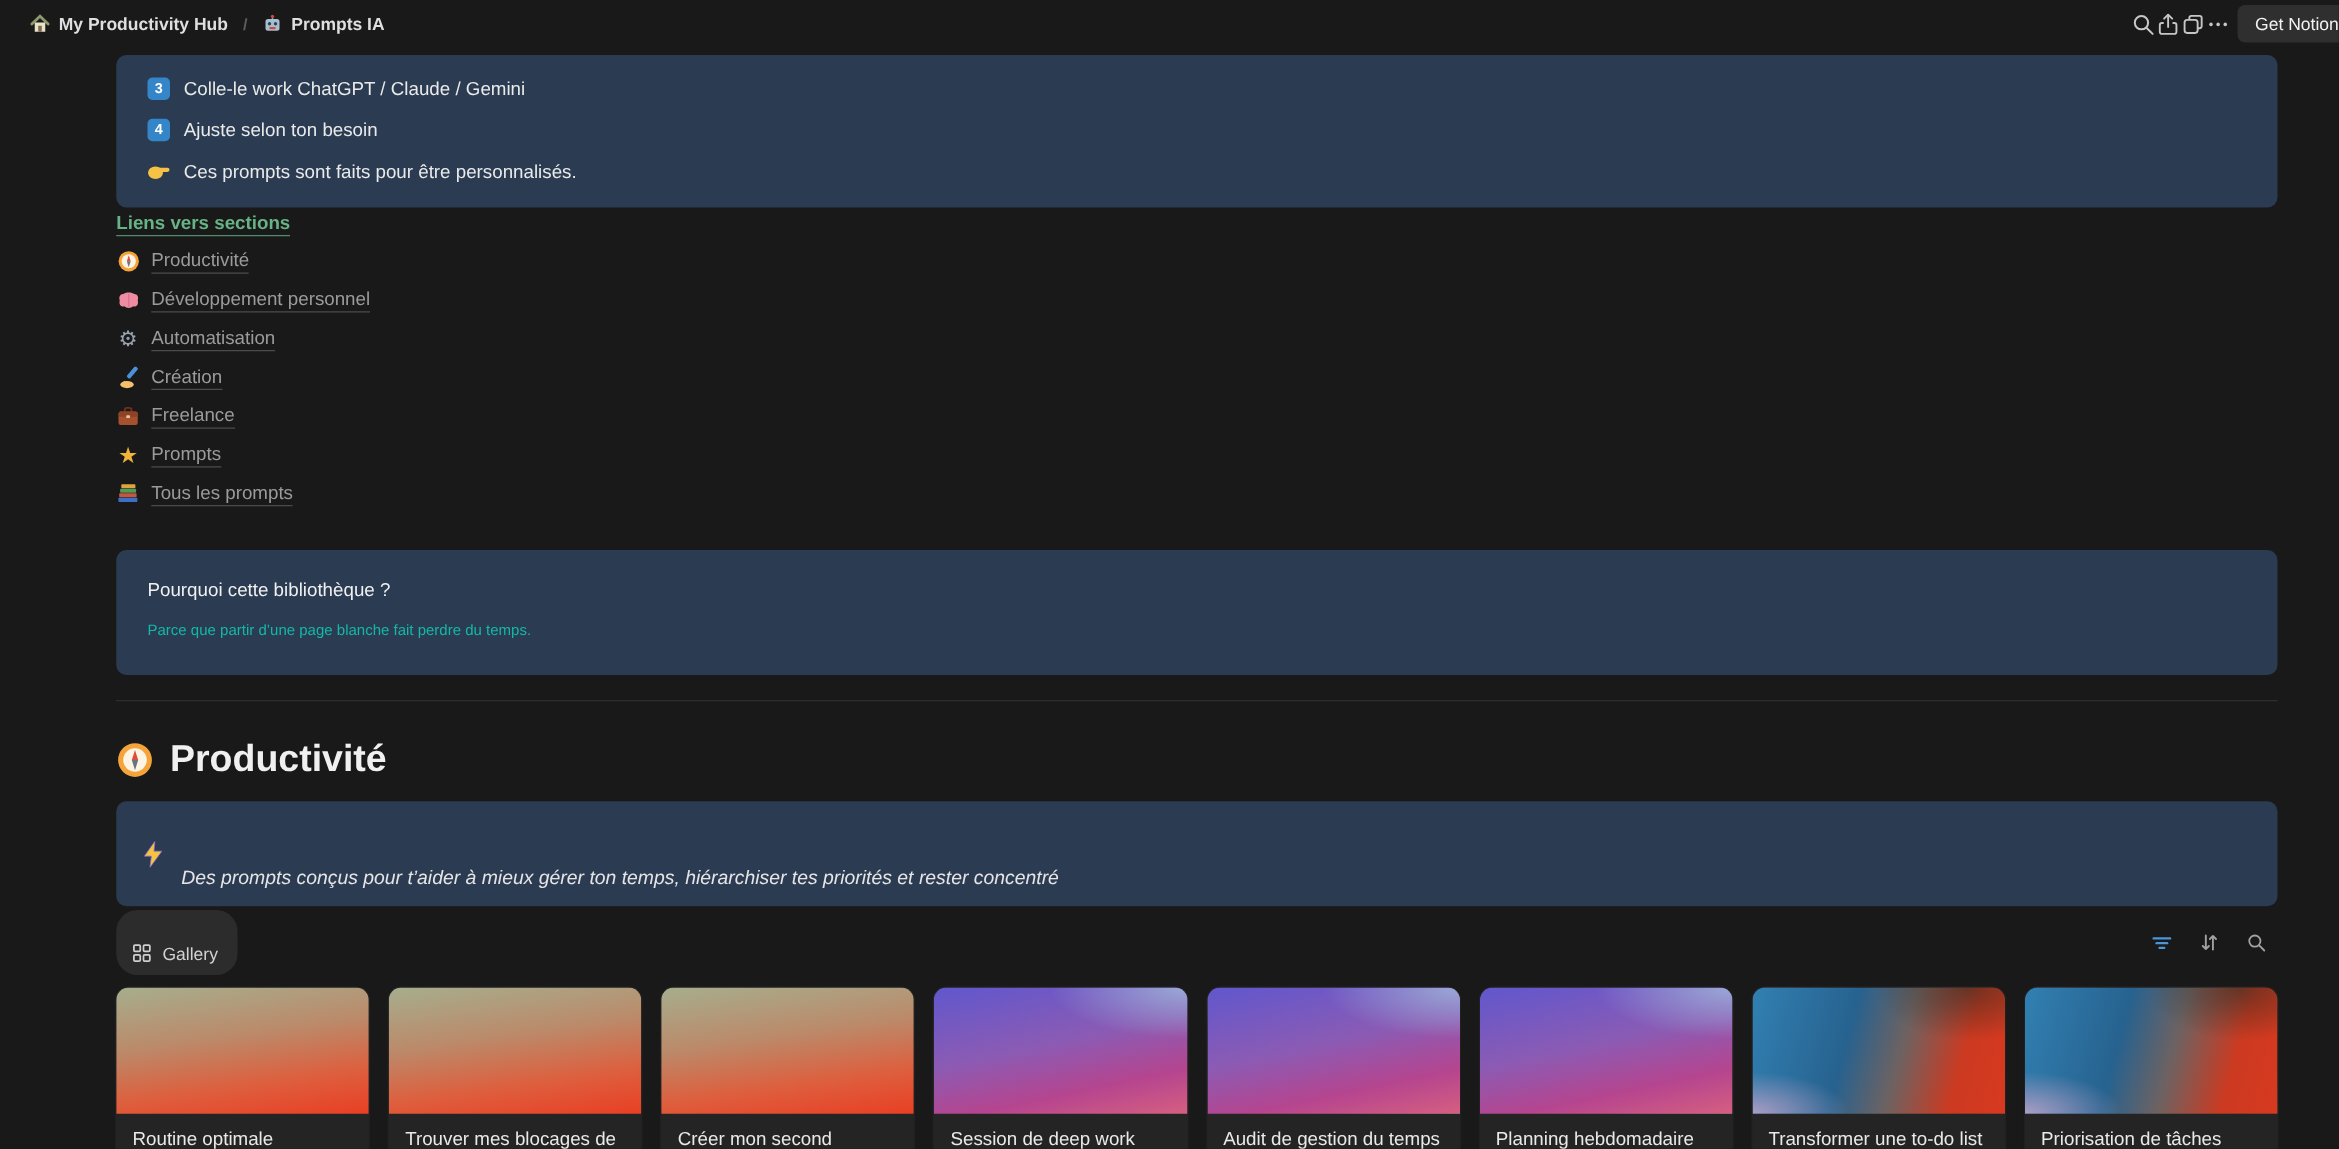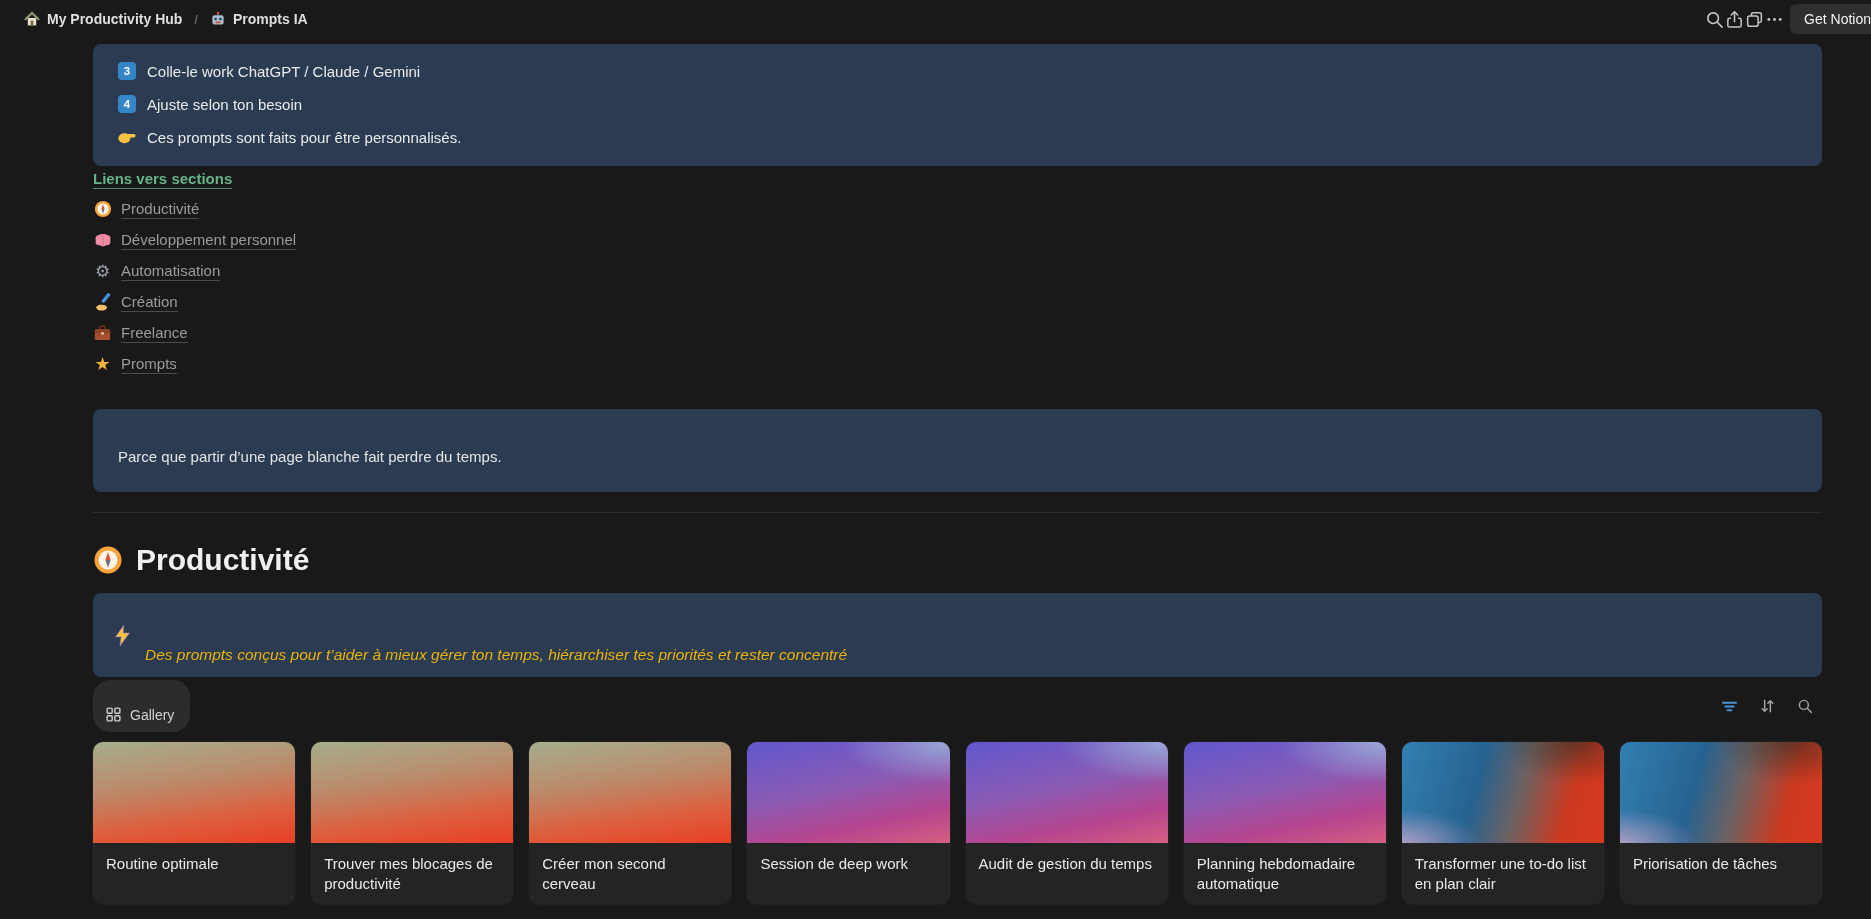--- a/index.html
+++ b/index.html
@@ -53,33 +53,33 @@
   .link-label {
     color: #9b9b9b; font-size: 15px; cursor: pointer;
     border-bottom: 1px solid rgba(255,255,255,0.22); padding-bottom: 1px;
   }
   .uni-ico { font-size: 17px; line-height: 1; }
   .gear-glyph { color: #98a1ad; }
   .star-glyph { color: #f0b43c; font-size: 18px; }
   
   .callout.why { margin-top: 30px; padding: 24px 25px; }
   .why-title { font-size: 15px; color: #f0f0f0; }
-  .why-line { font-size: 15px; color: #e5e5e5; line-height: 23px; }
+  .why-line { font-size: 12px; color: #14b8a6; line-height: 23px; }
   .why-body { margin-top: 12px; }
   
   .divider { height: 1px; background: #2e2e2e; margin-top: 20px; }
   .section-heading {
     margin-top: 30px; display: flex; align-items: center; gap: 13px;
     font-size: 30px; font-weight: 700; color: #f0f0f0;
   }
   .callout.desc {
     margin-top: 16px; padding: 13px 22px;
     display: flex; align-items: center; gap: 15px;
   }
-  .desc-text { font-size: 15.5px; font-style: italic; color: #eab308; margin-top: 40px; }
+  .desc-text { font-size: 15.5px; font-style: italic; color: #e5e5e5; margin-top: 40px; }
   
   .gal-toolbar { margin-top: 12px; height: 34px; display: flex; align-items: center; justify-content: space-between; }
   .view-pill {
     display: flex; align-items: center; gap: 9px; background: #2c2c2c;
     border-radius: 17px; height: 52px; padding: 17px 16px 0 13px; cursor: pointer;
   }
   .view-pill .lbl { font-size: 14px; color: #d2d2d2; }
   .gal-actions { display: flex; align-items: center; gap: 20px; padding-right: 8px; }
   .ga-icon { width: 18px; height: 18px; display: inline-flex; align-items: center; justify-content: center; cursor: pointer; }
   
@@ -237,22 +237,34 @@
           <rect x="0.8" y="4.4" width="16.4" height="4.6" rx="2" fill="#8f4226"></rect>
           <rect x="7.4" y="7.6" width="3.2" height="2.4" rx="0.6" fill="#e8c89a"></rect>
         </svg>
     </span>
     <span class="link-label">Freelance</span>
   </div>
   <div class="link-row">
     <span class="link-ico uni-ico star-glyph">★</span>
     <span class="link-label">Prompts</span>
   </div>
+  <div class="link-row">
+    <span class="link-ico">
+      <svg width="17" height="16" viewBox="0 0 18 17">
+          <rect x="3.2" y="0.4" width="12" height="3.4" rx="0.6" fill="#e0a23c"></rect>
+          <rect x="2.2" y="4.2" width="13.6" height="3.4" rx="0.6" fill="#4f9b57"></rect>
+          <rect x="1.4" y="8" width="14.8" height="3.4" rx="0.6" fill="#c9563c"></rect>
+          <rect x="0.8" y="11.8" width="16" height="3.8" rx="0.6" fill="#3f6fc4"></rect>
+        </svg>
+    </span>
+    <span class="link-label">Tous les prompts</span>
+  </div>
 
   <div class="callout why">
+    <div class="why-title">Pourquoi cette bibliothèque ?</div>
     <div class="why-body">
       <div class="why-line">Parce que partir d’une page blanche fait perdre du temps.</div>
     </div>
   </div>
 
   <div class="divider"></div>
 
   <div class="section-heading">
     <span>
       <svg width="30" height="30" viewBox="0 0 20 20">

